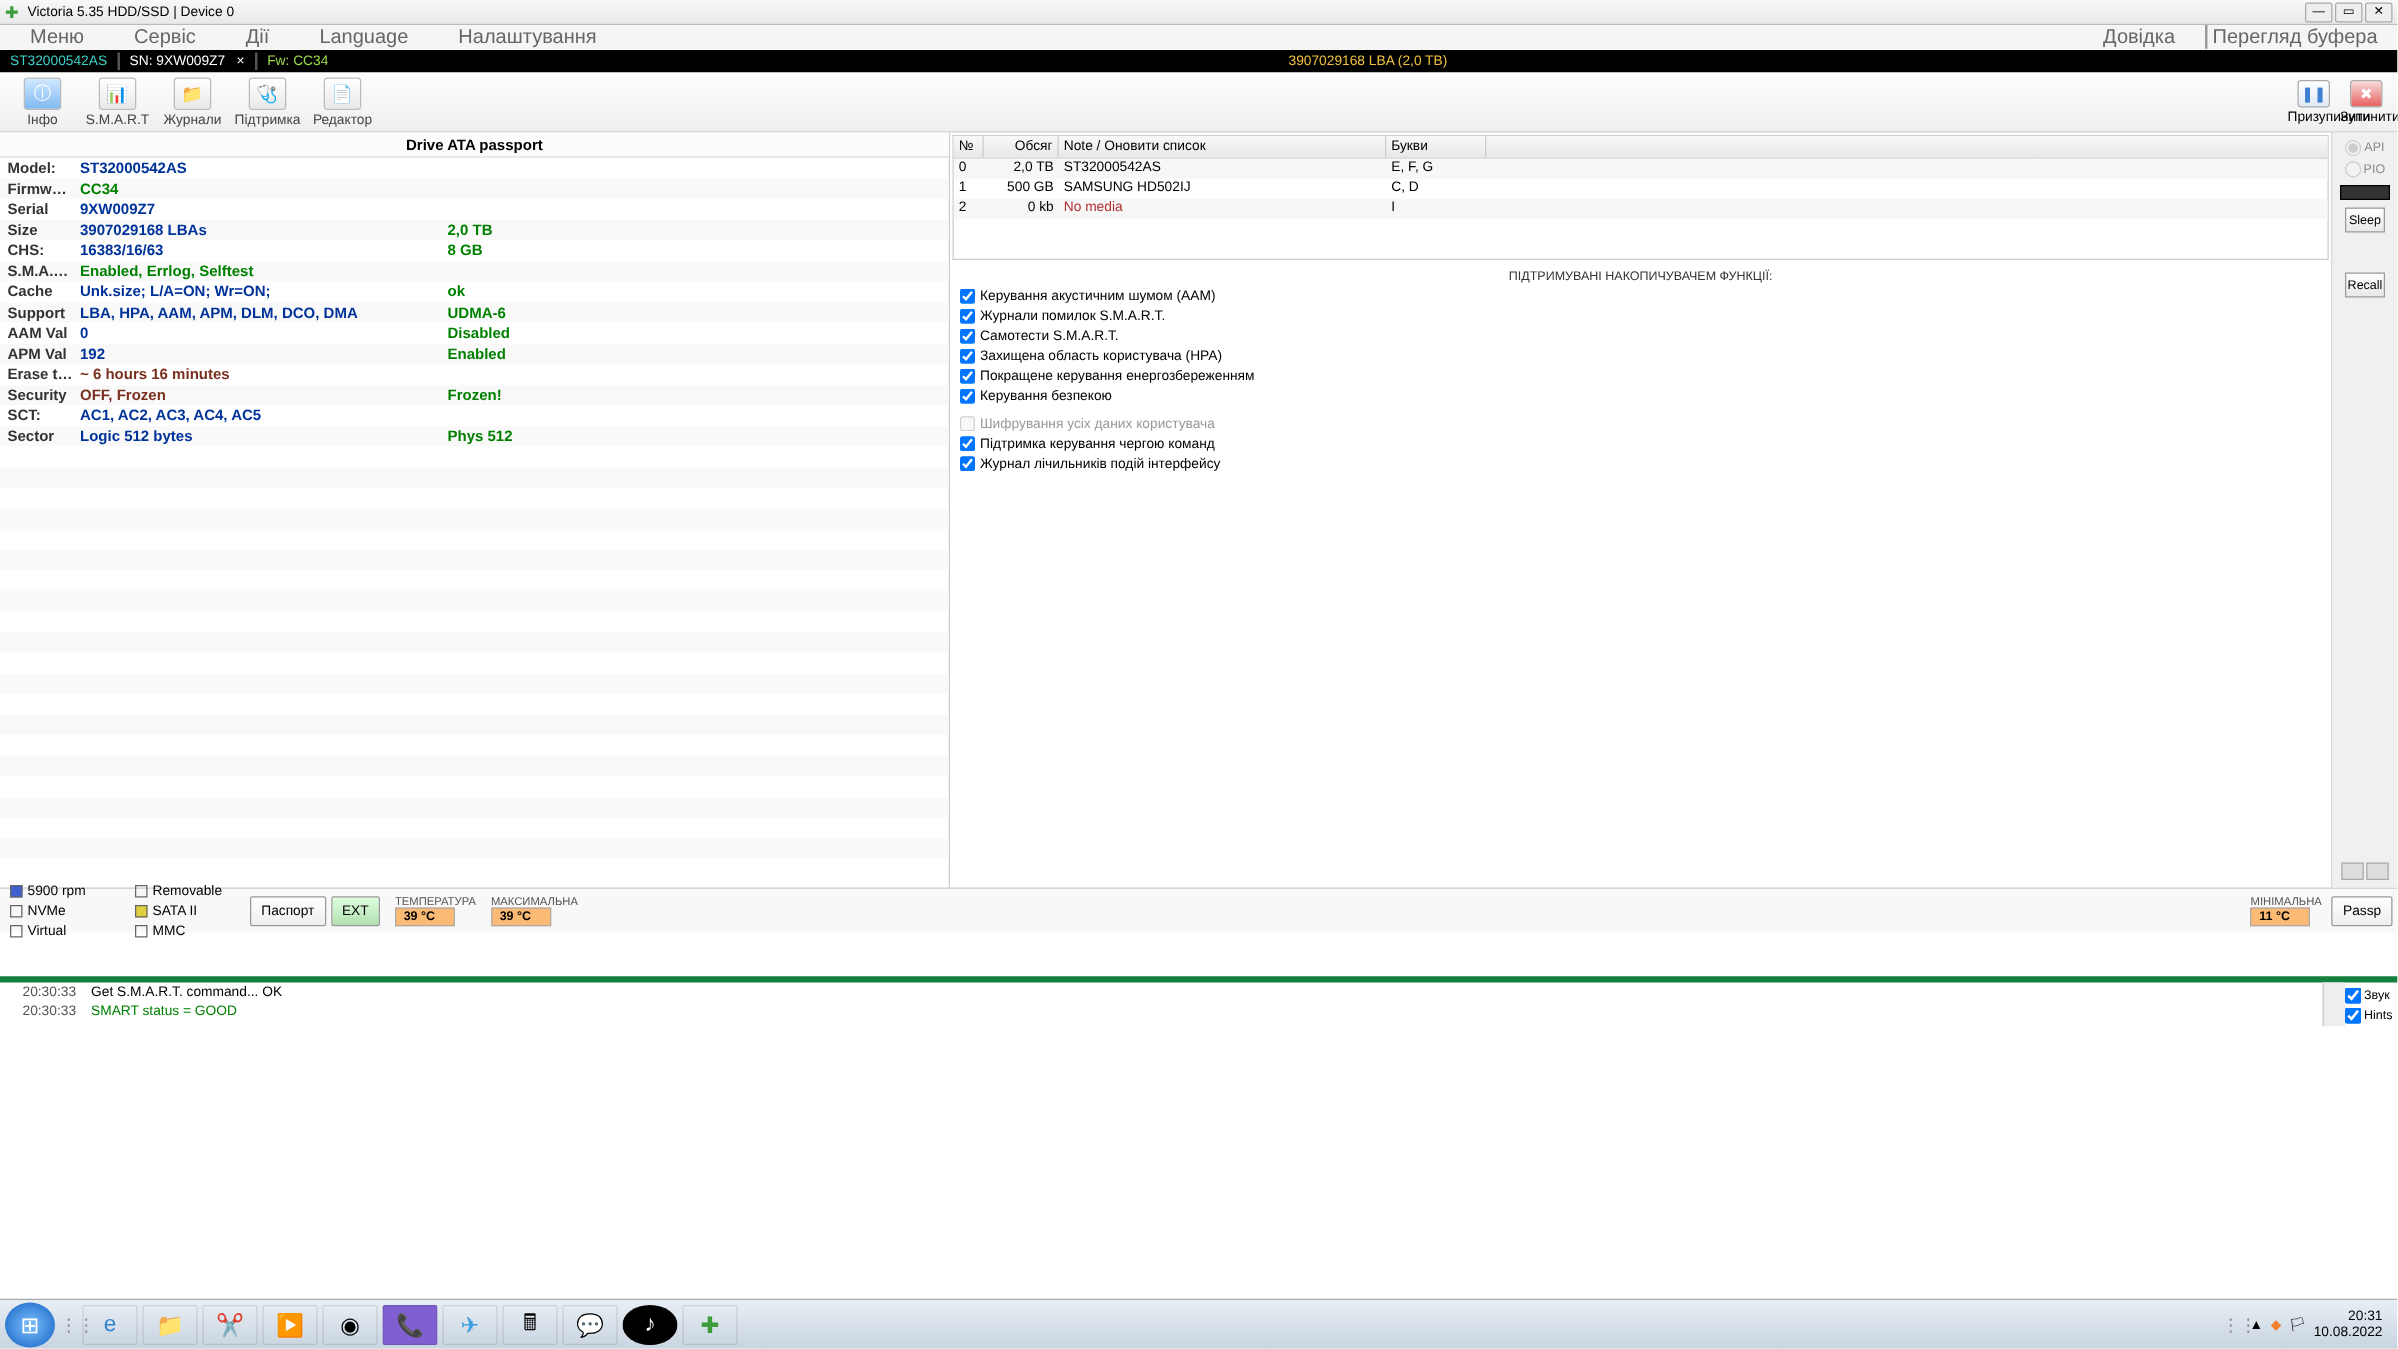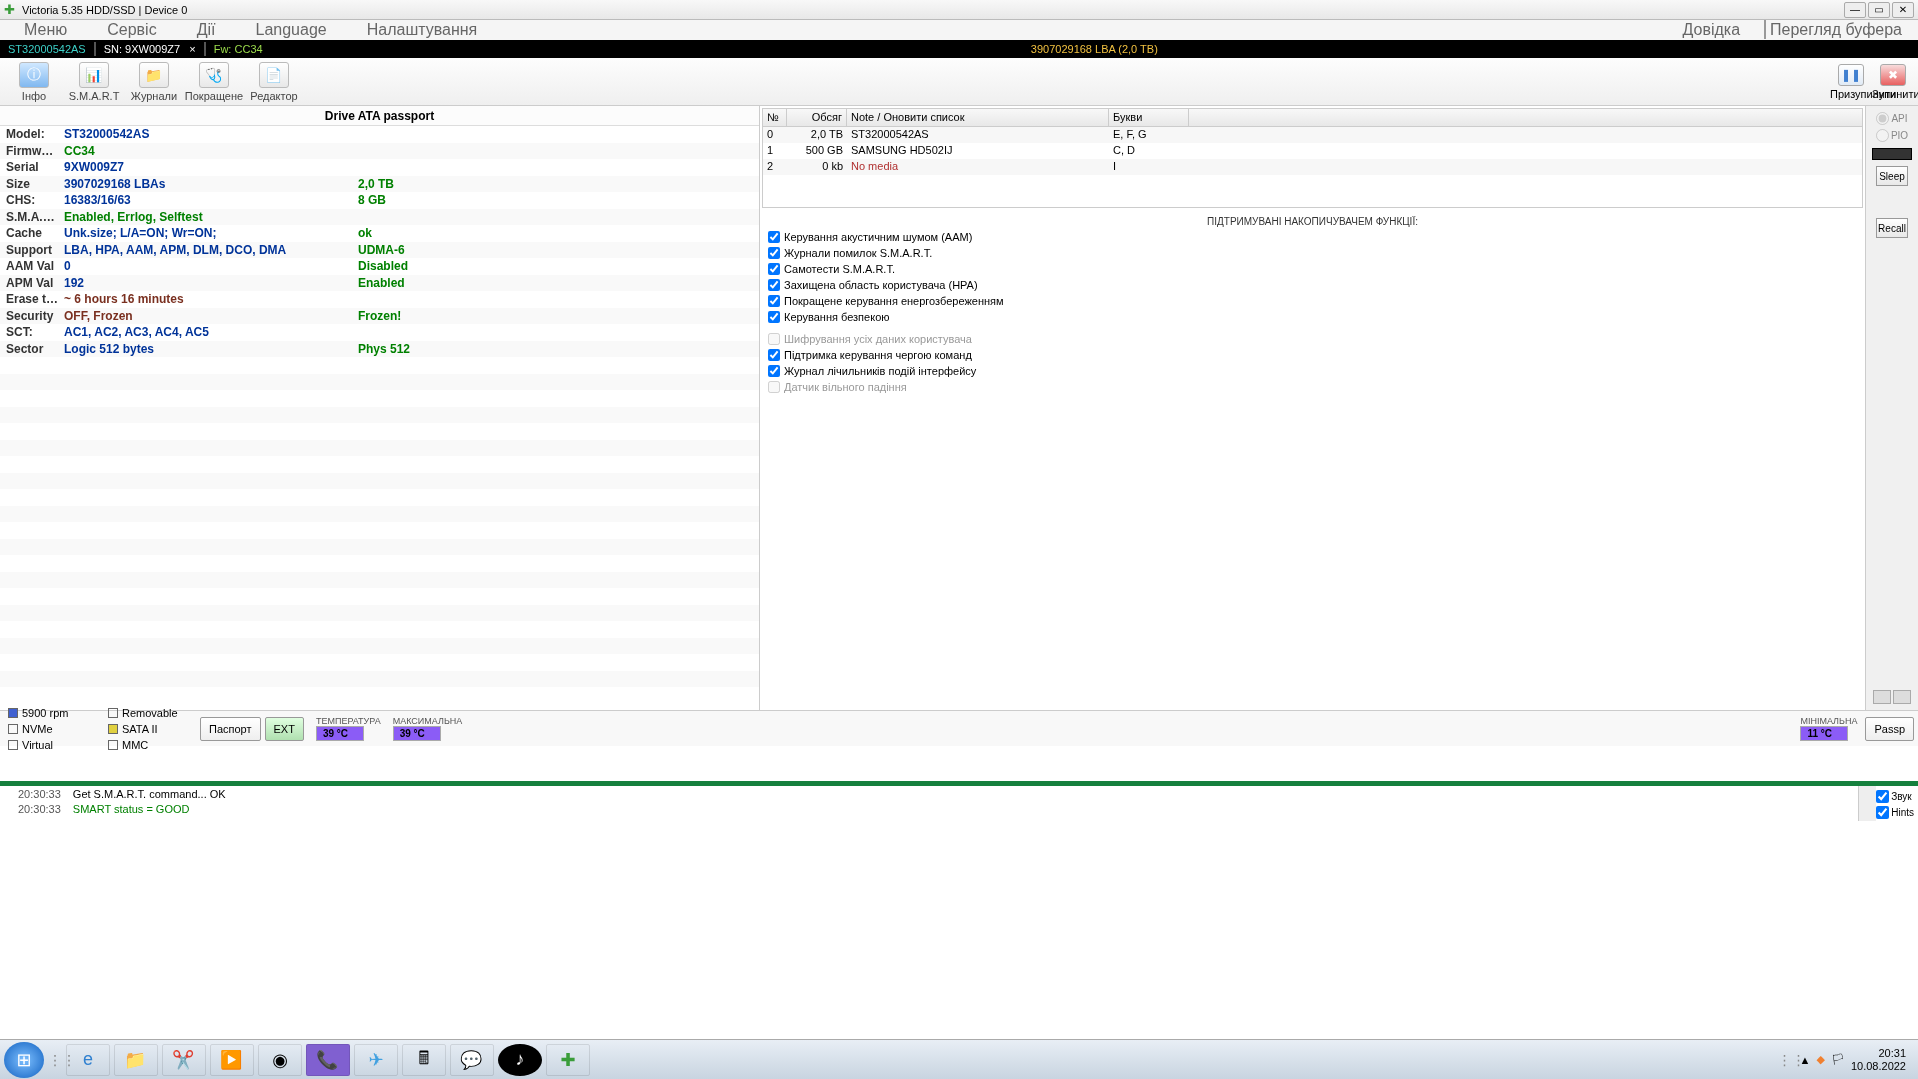--- a/index.html
+++ b/index.html
@@ -71,21 +71,21 @@
 .bottombar { height: 36px; border-top: 1px solid #ccc; display:flex; align-items:center; font-size:11px; background:#f8f8f8; }
 .bottombar .checks { width:200px; display:grid; grid-template-columns:1fr 1fr; gap:0 8px; padding-left:8px; }
 .bottombar .checks label { display:flex;align-items:center;gap:4px;height:16px; }
 .sq { width:10px;height:10px;border:1px solid #666;display:inline-block; }
 .bottombar .btnrow { margin-left:auto; margin-right:4px; display:flex; gap:4px;}
 .bottombar .btn { height:24px;padding:0 8px;border:1px solid #999;background:linear-gradient(#fff,#eee);font-size:11px;cursor:pointer;border-radius:2px; }
 .bottombar .btn.ext { background:linear-gradient(#e0ffe0,#b0e0b0); }
 .temps { display:flex; gap:12px; margin-left:8px; }
 .tbox { font-size:10px; }
 .tbox .tlabel { font-size:9px; color:#555; }
-.tbox .tval { border:1px solid #aaa; padding:1px 6px; background:#8b5cf6; font-weight:bold; display:inline-block;min-width:48px; }
+.tbox .tval { border:1px solid #aaa; padding:1px 6px; background:#fdba74; font-weight:bold; display:inline-block;min-width:48px; }
 
 .logarea { height: 40px; border-top:5px solid #15803d; font-size:11px; padding:2px 18px; background:#fff; position:relative;margin-top:35px; }
 .logarea .lrow { height:15px; display:flex; gap:12px; }
 .logarea .ltime { color:#555; }
 .logarea .lgreen { color:#008000; }
 .logarea .scrollbar { position:absolute; right:42px; top:0; width:18px; height:100%; background:#eee; border-left:1px solid #ccc; }
 .logarea .righttoggles { position:absolute; right:4px; top:2px; font-size:10px; }
 .logarea .righttoggles label { display:flex;align-items:center;gap:2px;height:16px; }
 
 .taskbar { position:absolute; bottom:0; left:0; right:0; height:40px; background:linear-gradient(#e8eef5,#c8d4e0); border-top:1px solid #aaa; display:flex; align-items:center; padding:0 4px; }
@@ -127,21 +127,21 @@
   <span class="seg lime"><span>Fw:</span> <span>CC34</span></span>
   <span style="flex:1"></span>
   <span class="seg" style="color:#f0c040">3907029168 LBA (2,0 TB)</span>
   <span style="flex:1"></span>
 </div>
 
 <div class="toolbar">
   <div class="tbtn"><div class="ticon" style="background:linear-gradient(#d0e8ff,#80b8f0);color:#fff">ⓘ</div><span>Інфо</span></div>
   <div class="tbtn"><div class="ticon">📊</div><span>S.M.A.R.T</span></div>
   <div class="tbtn"><div class="ticon">📁</div><span>Журнали</span></div>
-  <div class="tbtn"><div class="ticon">🩺</div><span>Покращене</span></div>
+  <div class="tbtn"><div class="ticon">🩺</div><span>Підтримка</span></div>
   <div class="tbtn"><div class="ticon">📄</div><span>Редактор</span></div>
   <div class="spacer"></div>
   <div class="rbtn"><div class="ricon pause-ic">❚❚</div><span>Призупинити</span></div>
   <div class="rbtn"><div class="ricon stop-ic">✖</div><span>Зупинити</span></div>
 </div>
 
 <div class="mainarea">
 
   <div class="leftpanel">
     <div class="passport-title">Drive ATA passport</div>
@@ -301,24 +301,20 @@
             <span>Шифрування усіх даних користувача</span>
           </label>
           <label>
             <input type="checkbox" checked="" style="">
             <span>Підтримка керування чергою команд</span>
           </label>
           <label>
             <input type="checkbox" checked="" style="">
             <span>Журнал лічильників подій інтерфейсу</span>
           </label>
-          <label class="disabled">
-            <input type="checkbox" disabled="" style="">
-            <span>Датчик вільного падіння</span>
-          </label>
         </div>
     </div>
     <div class="rside">
       <div class="radio-row">
           <input type="radio" checked="" disabled="" style="">
           <span>API</span>
         </div>
       <div class="radio-row">
           <input type="radio" disabled="" style="">
           <span>PIO</span>

